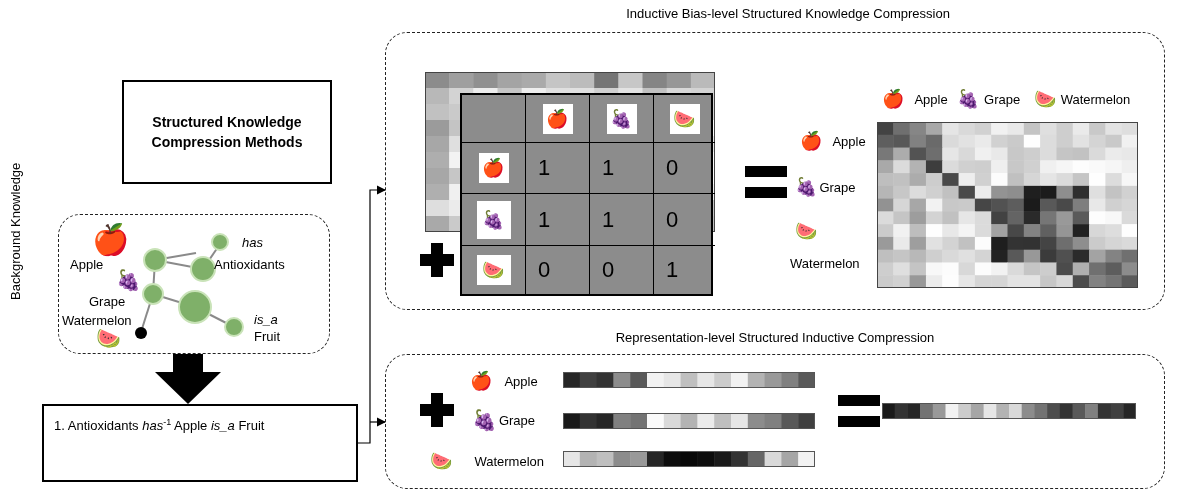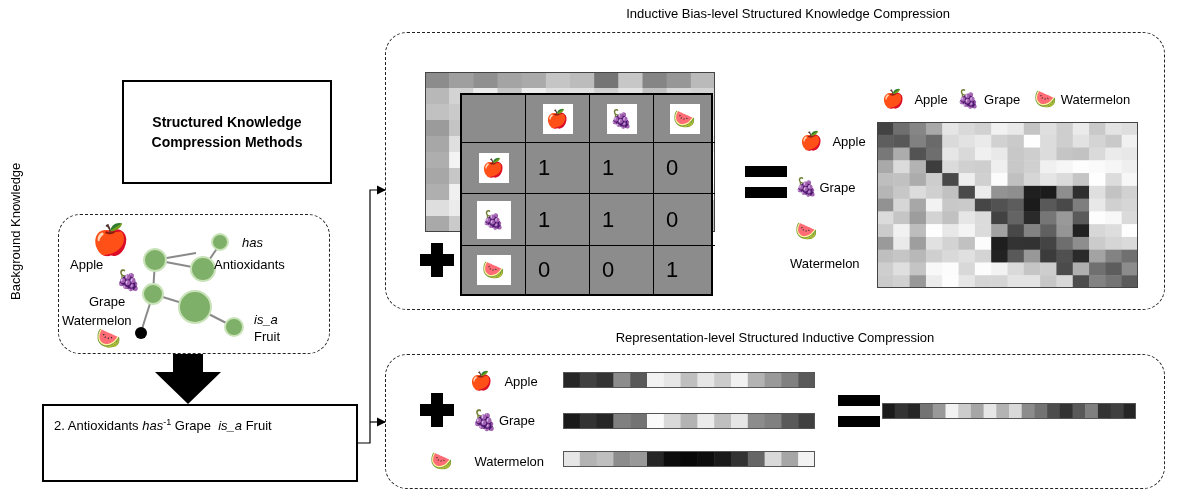--- a/index.html
+++ b/index.html
@@ -75,23 +75,23 @@
 <div class="abs bk-text" style="left:214px;top:257px">Antioxidants</div>
 <div class="abs bk-text" style="left:254px;top:312px;font-style:italic">is_a</div>
 <div class="abs bk-text" style="left:254px;top:329px">Fruit</div>
 
 <svg class="abs" style="left:155px;top:354px" width="66" height="50">
   <polygon points="18,0 48,0 48,18 66,18 33,50 0,18 18,18" fill="#000"></polygon>
 </svg>
 
 <div class="abs path-box">
   <div>
-    <span>2.</span>
+    <span>1.</span>
     <span>Antioxidants</span>
-    <i>has</i><sup style="font-size:9px">-1</sup><span style="white-space:pre"> Grape  </span><i>is_a</i><span style="white-space:pre"> Fruit</span>
+    <i>has</i><sup style="font-size:9px">-1</sup><span style="white-space:pre"> Apple </span><i>is_a</i><span style="white-space:pre"> Fruit</span>
   </div>
 </div>
 
 <svg class="abs" style="left:330px;top:180px" width="60" height="270">
   <defs>
     <marker id="ah" markerWidth="8" markerHeight="8" refX="7" refY="4" orient="auto">
       <path d="M0,0 L8,4 L0,8 z" fill="#000"></path>
     </marker>
   </defs>
   <polyline points="28,263 40,263 40,10 55,10" fill="none" stroke="#000" stroke-width="1.2" marker-end="url(#ah)"></polyline>

